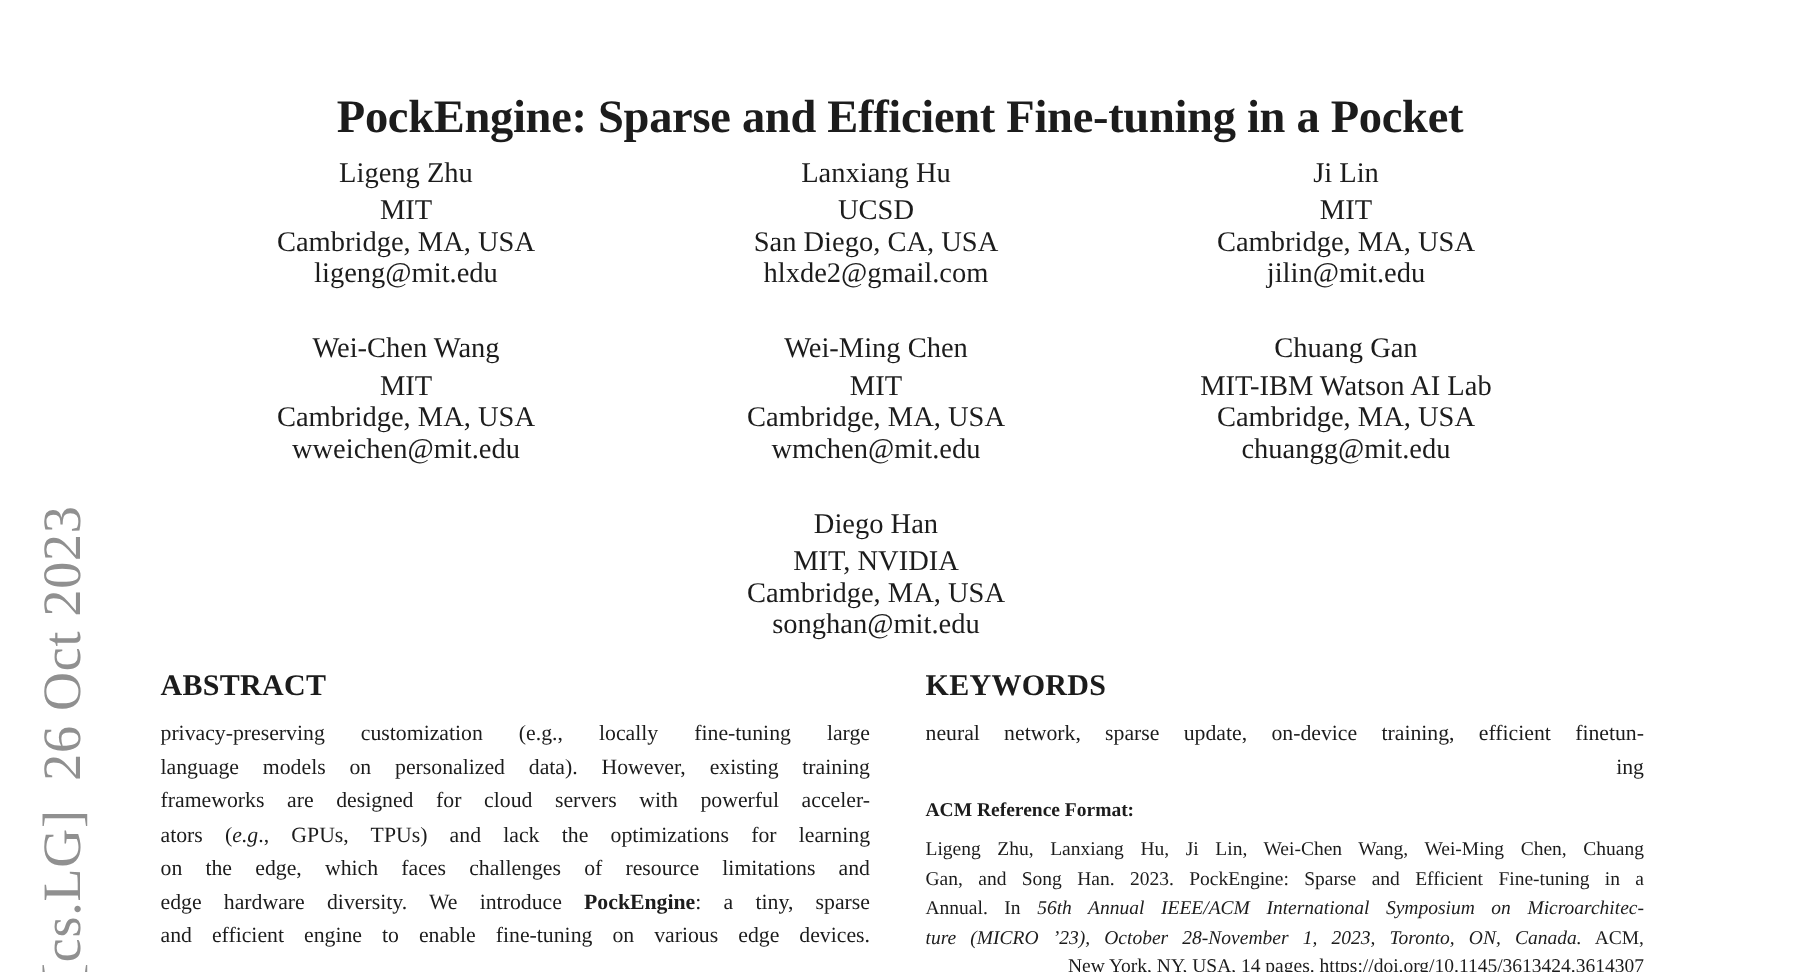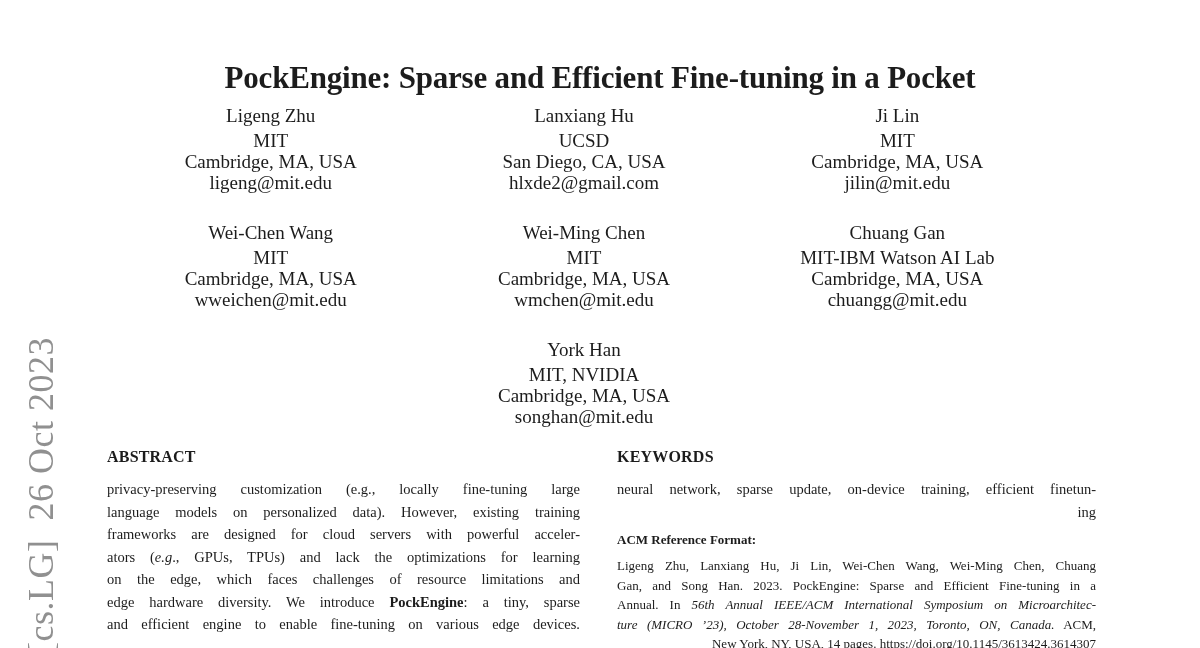--- a/index.html
+++ b/index.html
@@ -51,21 +51,21 @@
   .author .a-line { font-size: 19px; line-height: 21px; }
   .author.row3 { grid-column: 2; }
 
   
   .col { position: absolute; top: 448px; }
   .col-left  { left: 107px; width: 473px; }
   .col-right { left: 617px; width: 479px; }
 
   .sec-heading {
     margin: 0 0 12px 0;
-    font-size: 16px;
+    font-size: 20px;
     font-weight: bold;
     line-height: 18px;
     letter-spacing: 0.2px;
   }
   .bodytext { font-size: 14.5px; }
   .bodytext .ln { line-height: 22.5px; }
   .jline { text-align: justify; text-align-last: justify; }
   .lline { text-align: right; }
   .it { font-style: italic; }
   .bd { font-weight: bold; }
@@ -120,21 +120,21 @@
       <div class="a-line">Cambridge, MA, USA</div>
       <div class="a-line">wmchen@mit.edu</div>
     </div>
     <div class="author">
       <div class="a-name">Chuang Gan</div>
       <div class="a-line">MIT-IBM Watson AI Lab</div>
       <div class="a-line">Cambridge, MA, USA</div>
       <div class="a-line">chuangg@mit.edu</div>
     </div>
     <div class="author row3">
-      <div class="a-name">York Han</div>
+      <div class="a-name">Diego Han</div>
       <div class="a-line">MIT, NVIDIA</div>
       <div class="a-line">Cambridge, MA, USA</div>
       <div class="a-line">songhan@mit.edu</div>
     </div>
   </div>
 
   <div class="col col-left">
     <h2 class="sec-heading">ABSTRACT</h2>
     <div class="bodytext">
       <div class="ln jline">privacy-preserving customization (e.g., locally fine-tuning large</div>

